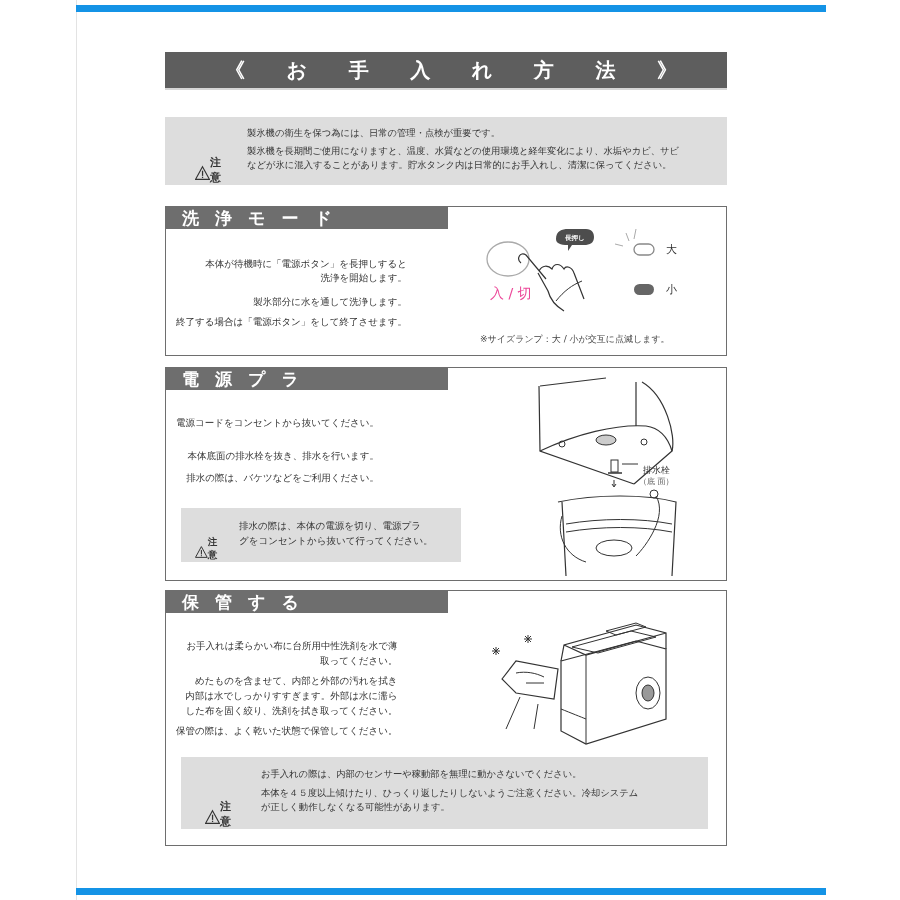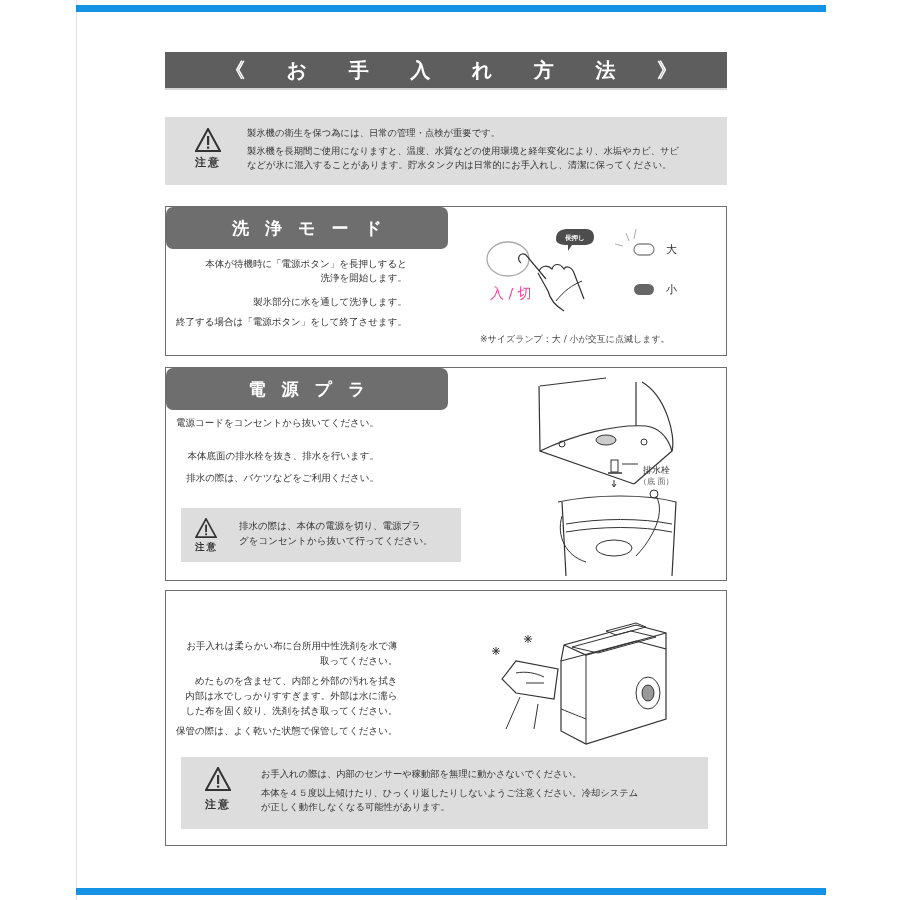--- a/index.html
+++ b/index.html
@@ -9,33 +9,33 @@
   .page-frame { position: absolute; left: 76px; top: 0; width: 750px; height: 900px; border-left: 1px solid #e3e3e3; }
   .blue-bar { position: absolute; left: 76px; width: 750px; height: 7px; background: #1493e6; }
   .blue-top { top: 5px; }
   .blue-bottom { top: 888px; }
 
   .title-bar { position: absolute; left: 165px; top: 52px; width: 562px; height: 38px; background: #5e5e5e;
     border-bottom: 2px solid #d6d6d6; display: flex; align-items: center; justify-content: space-between; padding: 0 50px 0 60px; }
   .title-bar span { color: #ffffff; font-size: 20px; font-weight: bold; }
 
   .caution-box { position: absolute; background: #dddddd; display: flex; }
-  .caution-icon-wrap { display: flex; flex-direction: column; align-items: flex-start; }
+  .caution-icon-wrap { display: flex; align-items: flex-end; }
   .caution-icon { width: 26px; height: 24px; }
   .caution-label { font-size: 11px; font-weight: bold; color: #333; letter-spacing: 2px; margin-top: 3px; }
   .caution-text p { font-size: 9.3px; line-height: 14px; color: #333; white-space: nowrap; }
 
   .intro { left: 165px; top: 117px; width: 562px; height: 68px; padding: 9px 0 0 30px; }
   .intro .caution-icon-wrap { width: 30px; margin-right: 22px; margin-top: 2px; }
   .intro .caution-text p { margin-bottom: 4px; }
   .intro .caution-text p.tight { margin-bottom: 0; }
 
   .section { position: absolute; left: 165px; width: 562px; border: 1px solid #6e6e6e; background: #fff; }
-  .section-header { position: absolute; left: 0; top: 0; width: 282px; height: 42px; background: #6e6e6e;
-    display: flex; align-items: center; justify-content: center; border-radius: 7px; }
+  .section-header { position: absolute; left: 0; top: 0; width: 282px; height: 22px; background: #6e6e6e;
+    display: flex; align-items: center; justify-content: flex-start; }
   .section-header span { color: #fff; font-size: 17px; font-weight: bold; letter-spacing: 16px; padding-left: 16px; }
   .body-text { position: absolute; left: 10px; font-size: 9.5px; color: #333; }
   .body-text p { white-space: nowrap; text-align: right; }
 
   .s1 { top: 206px; height: 150px; }
   .s2 { top: 367px; height: 214px; }
   .s3 { top: 590px; height: 256px; }
 
   .illus { position: absolute; }
 </style>
@@ -142,20 +142,23 @@
       <ellipse cx="118" cy="172" rx="18" ry="8" fill="none" stroke="#333"></ellipse>
       <path d="M66 140 C60 160 70 180 90 186 M160 120 C172 140 150 170 140 180" fill="none" stroke="#333"></path>
       <circle cx="158" cy="118" r="4" fill="none" stroke="#333"></circle>
     </svg>
     <div style="position:absolute; left:147px; top:88px; font-size:9px; color:#333;">排水栓</div>
     <div style="position:absolute; left:143px; top:100px; font-size:8px; color:#555;">（底 面）</div>
   </div>
 </div>
 
 <div class="section s3">
+  <div class="section-header">
+    <span>保管する</span>
+  </div>
   <div class="body-text" style="top:47px; line-height:15px;">
     <p>お手入れは柔らかい布に台所用中性洗剤を水で薄</p>
     <p style="margin-bottom:5px;">取ってください。</p>
     <p>めたものを含ませて、内部と外部の汚れを拭き</p>
     <p>内部は水でしっかりすすぎます。外部は水に濡ら</p>
     <p style="margin-bottom:5px;">した布を固く絞り、洗剤を拭き取ってください。</p>
     <p>保管の際は、よく乾いた状態で保管してください。</p>
   </div>
   <div class="illus" style="left:320px; top:18px; width:190px; height:140px;">
     <svg width="190" height="140" viewBox="0 0 190 140">

